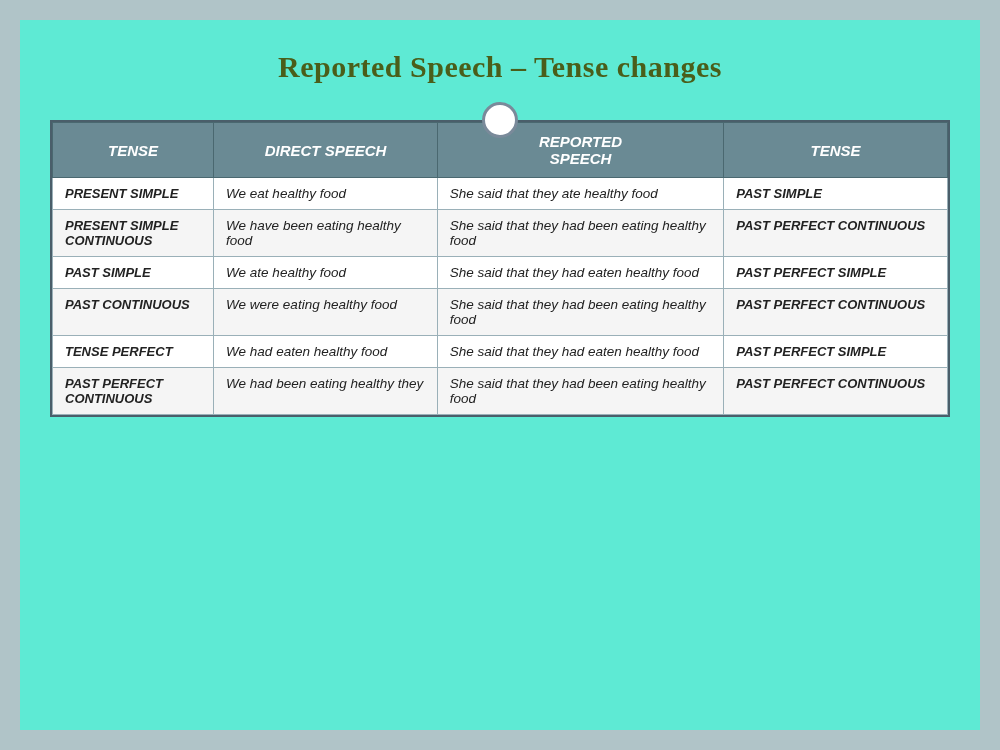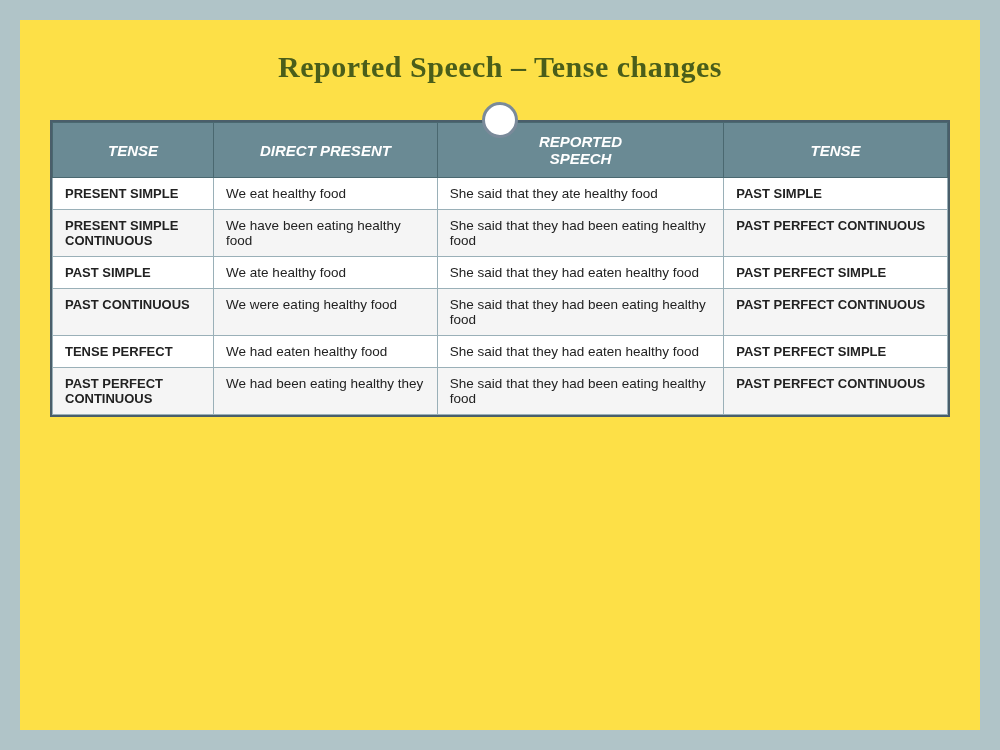--- a/index.html
+++ b/index.html
@@ -8,21 +8,21 @@
       background: #b0c4c8;
       display: flex;
       justify-content: center;
       align-items: center;
       min-height: 750px;
       width: 1000px;
       font-family: Arial, sans-serif;
     }
 
     .slide {
-      background: #fde047;
+      background: #5eead4;
       width: 960px;
       min-height: 710px;
       padding: 30px 30px 30px 30px;
       position: relative;
       display: flex;
       flex-direction: column;
       align-items: center;
     }
 
     .title {
@@ -67,20 +67,21 @@
       font-weight: bold;
       font-size: 15px;
       padding: 10px 12px;
       border: 1px solid #4a6870;
       text-align: center;
       vertical-align: middle;
     }
 
     tbody tr {
       background: white;
+      font-style: italic;
     }
 
     tbody tr:nth-child(even) {
       background: #f5f5f5;
     }
 
     tbody td {
       border: 1px solid #9ab0b8;
       padding: 8px 12px;
       font-size: 13.5px;
@@ -117,21 +118,21 @@
     <table>
       <colgroup>
         <col class="col1">
         <col class="col2">
         <col class="col3">
         <col class="col4">
       </colgroup>
       <thead>
         <tr>
           <th>TENSE</th>
-          <th>DIRECT PRESENT</th>
+          <th>DIRECT SPEECH</th>
           <th>REPORTED<br>SPEECH</th>
           <th>TENSE</th>
         </tr>
       </thead>
       <tbody id="table-body">
       <tr>
             <td>PRESENT SIMPLE</td>
             <td>We eat healthy food</td>
             <td>She said that they ate healthy food</td>
             <td>PAST SIMPLE</td>

